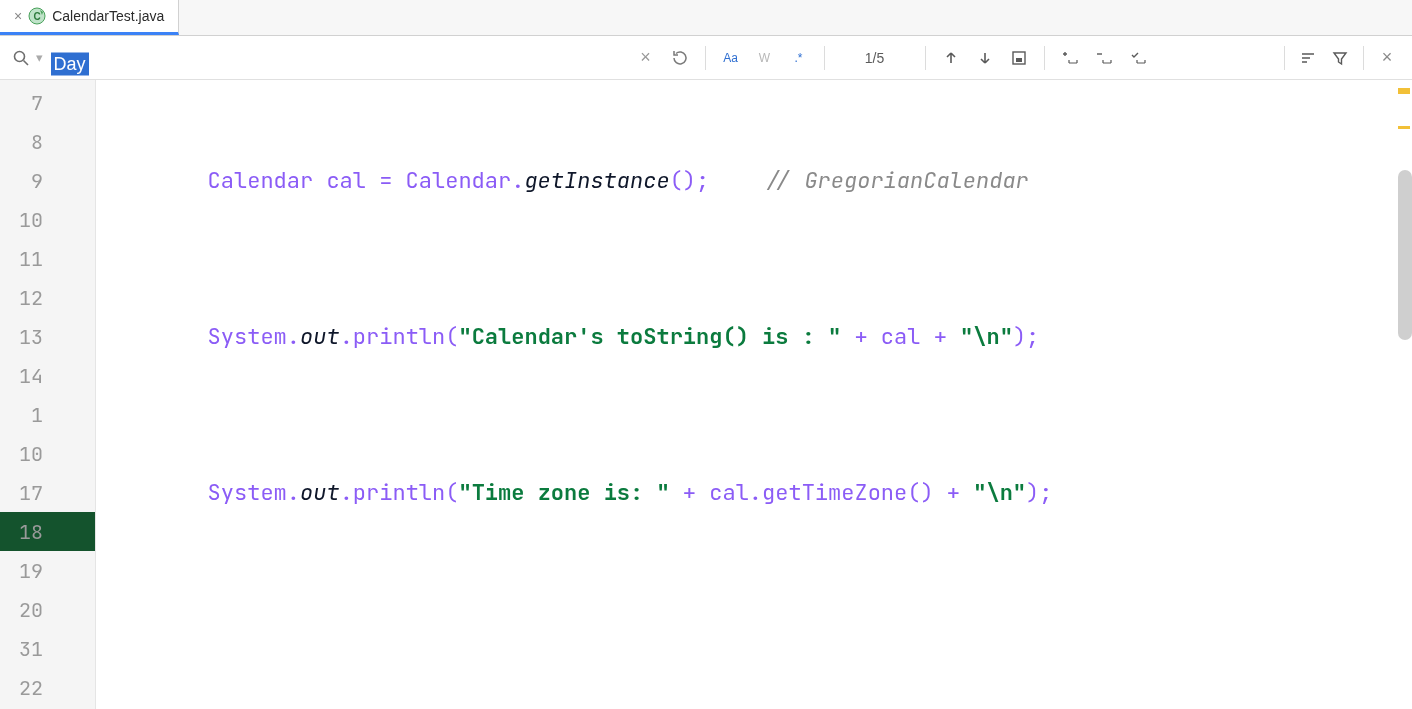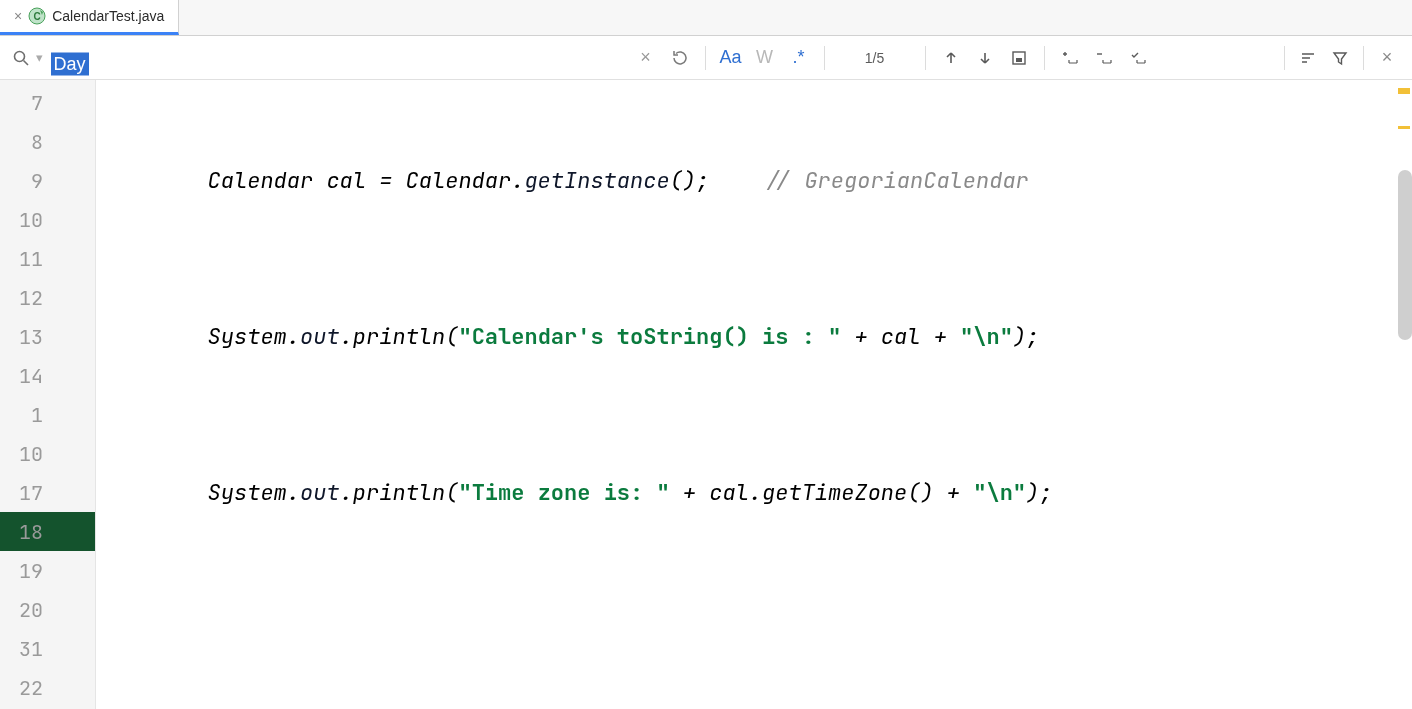--- a/index.html
+++ b/index.html
@@ -67,21 +67,21 @@
   .findbar .ibtn {
     width: 30px; height: 30px;
     display: inline-flex; align-items:center; justify-content:center;
     color: #6b6b6b;
     cursor: pointer;
     border-radius: 4px;
   }
   .findbar .sep {
     width: 1px; height: 24px; background: #dcdcdc; margin: 0 6px;
   }
-  .findbar .match-opt { font-size: 18px; font-weight: 500; }
+  .findbar .match-opt { font-size: 12px; font-weight: 500; }
   .findbar .match-opt.aa { color: #2f6fd1; }
   .findbar .match-opt.w  { color: #b8b8b8; }
   .findbar .match-opt.re { color: #2f6fd1; }
   .findbar .count {
     min-width: 80px; text-align: center;
     font-size: 14px; color: #5a5a5a;
   }
   .findbar .right-group { display:flex; align-items:center; gap:2px; margin-left:auto; }
 
   
@@ -118,21 +118,21 @@
     flex: 1;
     position: relative;
     overflow: hidden;
   }
   .code .row { height: 39px; }
 
   
   .k-field   { color: #0f172a; font-style: italic; }            
   .k-str     { color: #0b7b3e; font-weight: 600; }               
   .k-com     { color: #8a8a8a; font-style: italic; margin-left: 16px; }             
-  .k-plain   { color: #000000; font-style: italic; }
+  .k-plain   { color: #8b5cf6; }
   .k-esc     { color: #0b7b3e; font-weight: 600; }
 
   
   .ruler {
     position: absolute; right: 0; top: 0; width: 18px; height: 100%;
   }
   .ruler .stripe { position:absolute; right:2px; width:12px; height:6px; }
   .ruler .y { background:#f2c037; }
   .ruler .g { background:#6fae4d; }
   .ruler .thumb {

